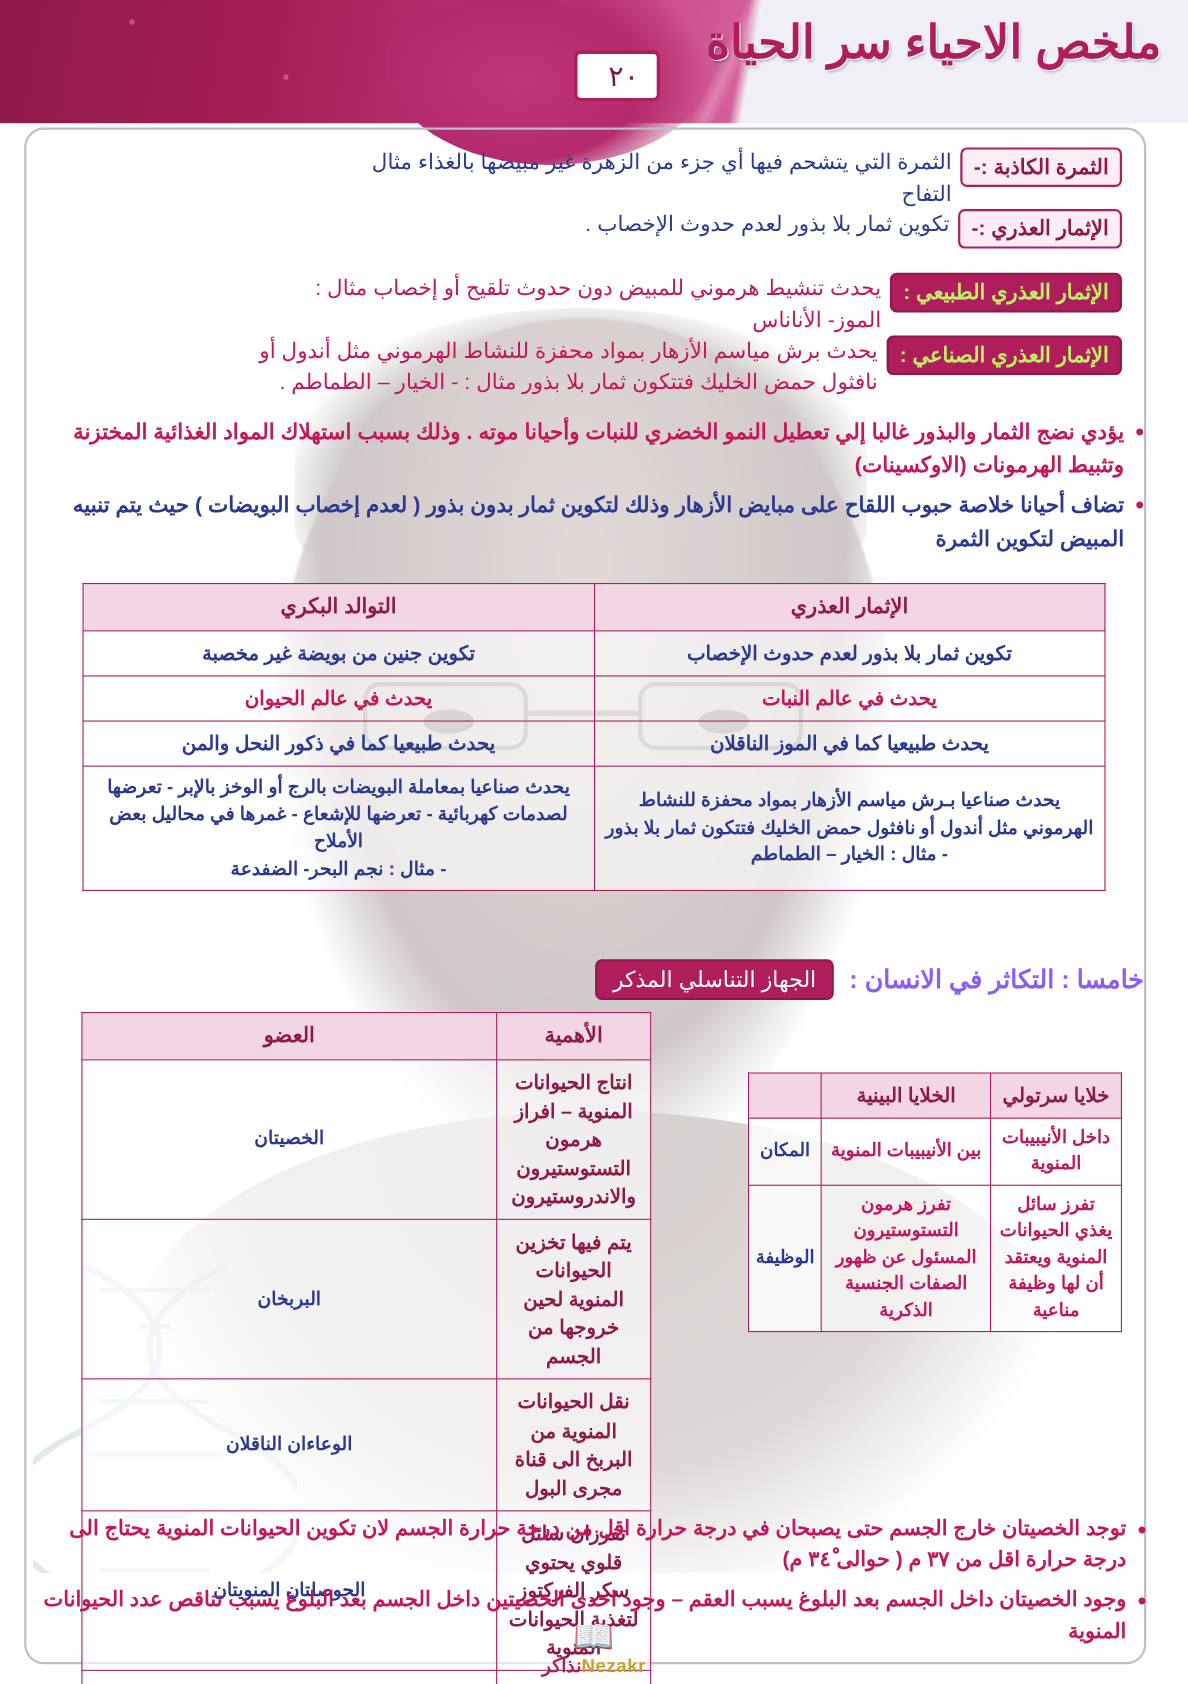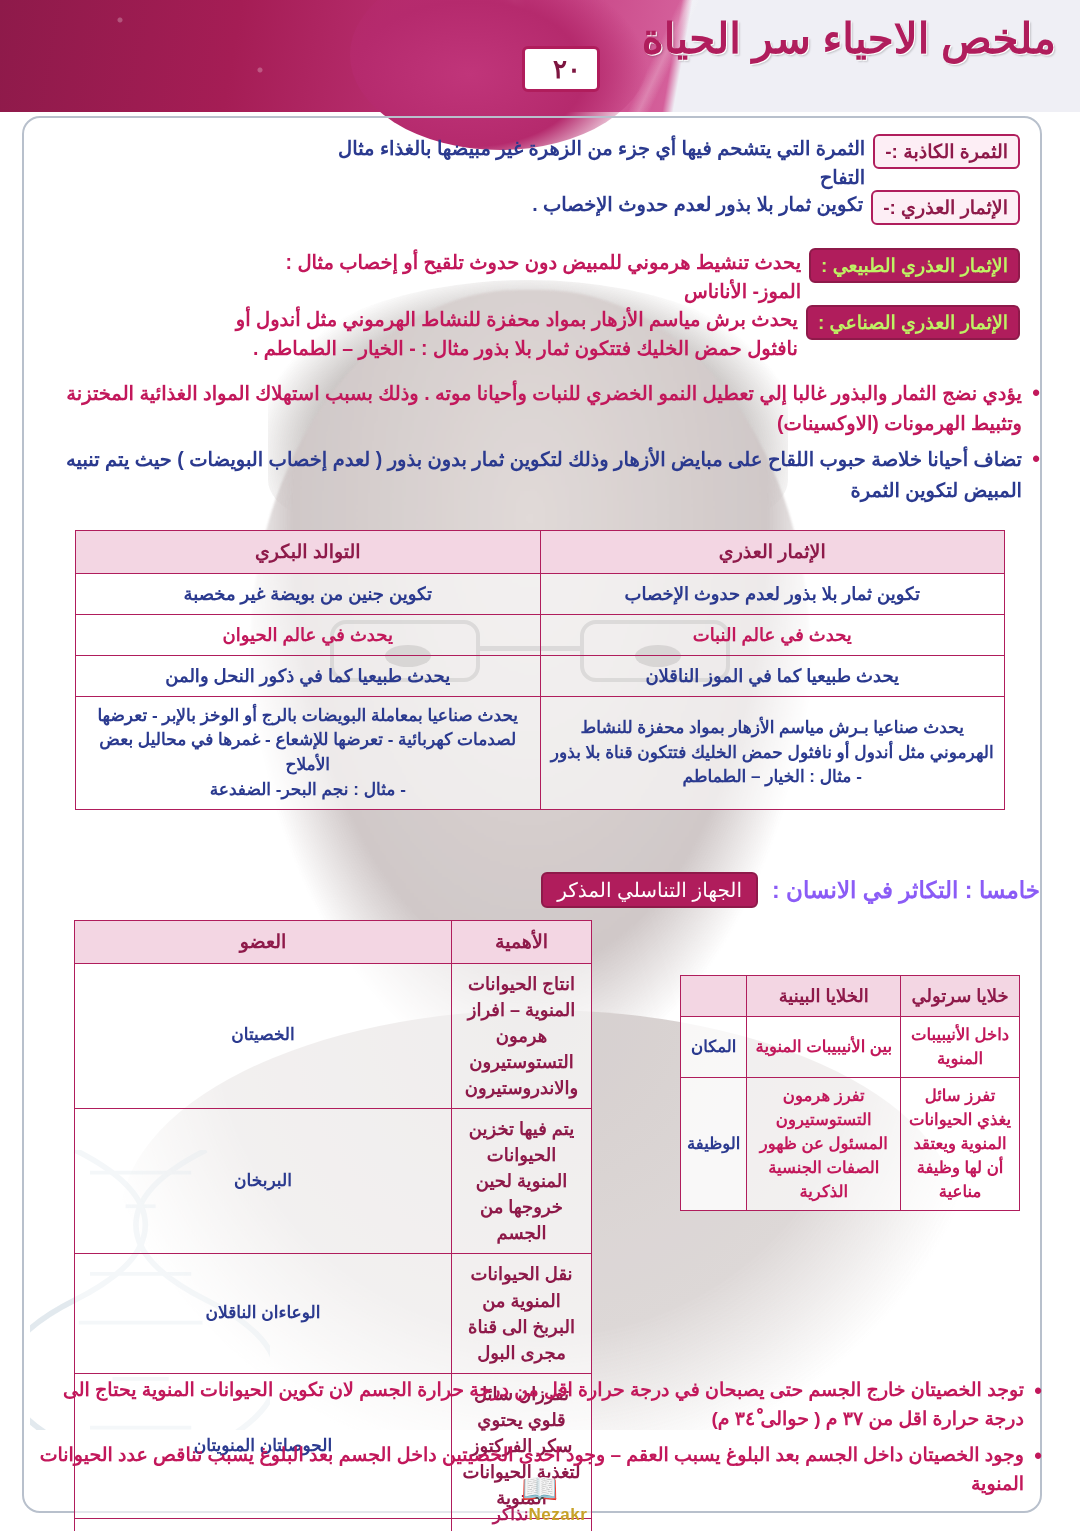--- a/index.html
+++ b/index.html
@@ -31,21 +31,21 @@
     position:absolute; right:24px; top:14px;
     font-size:42px; font-weight:bold; color:#b01d5c;
     letter-spacing:0px;
     text-shadow:1px 1px 0 #fff, 2px 2px 2px rgba(0,0,0,.18);
     font-family:"Liberation Sans", sans-serif;
   }
   .page-badge {
     position:absolute; right:480px; top:46px;
     width:78px; height:46px; background:#fff;
     border:3px solid #b01d5c; border-radius:6px;
-    color:#7d1540; font-size:26px; font-weight:bold;
+    color:#7d1540; font-size:26px; font-weight:normal;
     display:flex; align-items:center; justify-content:center;padding-left:12px;
   }
   .banner-blob {
     position:absolute; right:430px; top:-40px; width:300px; height:190px;
     background:radial-gradient(ellipse at 40% 60%, #c0357a 0%, #b52a6d 45%, rgba(181,42,109,0) 70%);
     border-radius:50%;
   }
 
   
   .frame {
@@ -109,21 +109,21 @@
     font-weight:bold; font-size:19px; white-space:nowrap;
   }
   .chip.solid {
     background:#b01d5c; color:#bef264; border-color:#8e1a4a;text-align:right;
   }
   .defline {
     position:absolute; display:flex; align-items:flex-start; gap:8px;
     direction:rtl;
   }
   .deftext {
-    color:#2b3a8f; font-weight:bold; font-size:19.5px; line-height:1.5;
+    color:#2b3a8f; font-weight:normal; font-size:19.5px; line-height:1.5;
   }
   .deftext.red { color:#c2185b; }
 
   .bullets {
     position:absolute; right:40px; left:40px; top:378px;
     color:#c2185b; font-weight:bold; font-size:19.5px; line-height:1.55;
     text-align:right;
   }
   .bullets p { margin:0 0 6px 0; padding-right:18px; position:relative; }
   .bullets p::before {
@@ -276,21 +276,21 @@
       </tr>
       <tr>
         <td class="red">يحدث في عالم النبات</td>
         <td class="red">يحدث في عالم الحيوان</td>
       </tr>
       <tr>
         <td class="blue">يحدث طبيعيا كما في الموز الناقلان</td>
         <td class="blue">يحدث طبيعيا كما في ذكور النحل والمن</td>
       </tr>
       <tr>
-        <td class="blue small" style="white-space:pre-line;">يحدث صناعيا بـرش مياسم الأزهار بمواد محفزة للنشاط الهرموني مثل أندول أو نافثول حمض الخليك فتتكون قناة بلا بذور
+        <td class="blue small" style="white-space:pre-line;">يحدث صناعيا بـرش مياسم الأزهار بمواد محفزة للنشاط الهرموني مثل أندول أو نافثول حمض الخليك فتتكون ثمار بلا بذور
 - مثال : الخيار – الطماطم</td>
         <td class="blue small" style="white-space:pre-line;">يحدث صناعيا بمعاملة البويضات بالرج أو الوخز بالإبر - تعرضها لصدمات كهربائية - تعرضها للإشعاع - غمرها في محاليل بعض الأملاح
 - مثال : نجم البحر- الضفدعة</td>
       </tr>
     </tbody>
   </table>
 
   <div class="sec-head">
     <span class="sec-title">خامسا : التكاثر في الانسان :</span>
     <span class="sec-chip">الجهاز التناسلي المذكر</span>

